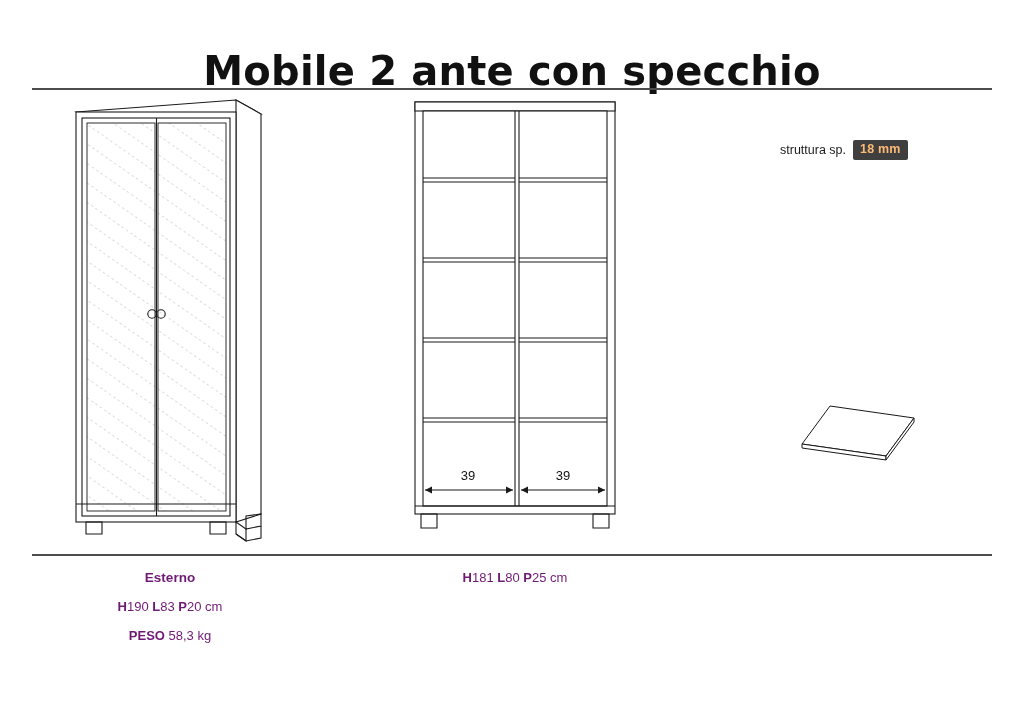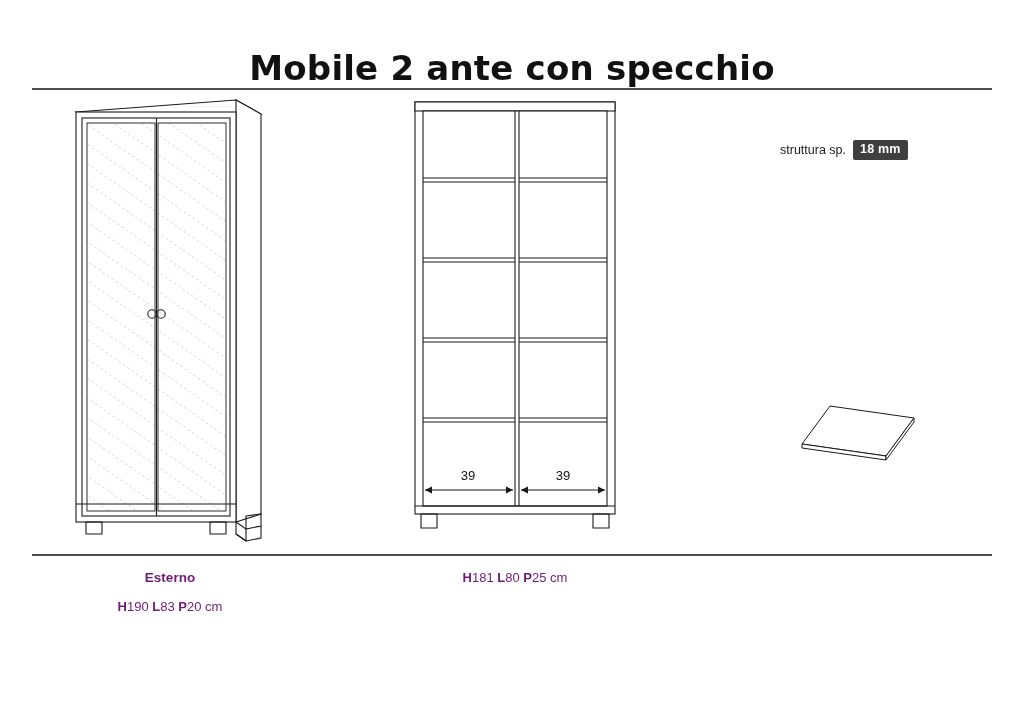--- a/index.html
+++ b/index.html
@@ -21,21 +21,21 @@
     width: 1024px;
     height: 724px;
   }
   
   .title {
     position: absolute;
     left: 0;
     top: 48px;
     width: 1024px;
     text-align: center;
-    font-size: 34px;
+    font-size: 40px;
     font-weight: bold;
     letter-spacing: 0.2px;
     color: #111;
     font-family: "DejaVu Sans", sans-serif;
   }
   
   .rule {
     position: absolute;
     height: 2px;
     background: #4d4d4d;
@@ -73,21 +73,21 @@
     left: 780px;
     top: 140px;
     width: 220px;
     display: flex;
     align-items: center;
     gap: 7px;
   }
   .badge {
     display: inline-block;
     background: #3f3f3f;
-    color: #ffffff;
+    color: #fdba74;
     font-weight: bold;
     font-size: 12.5px;
     padding: 3px 7px 4px 7px;
     border-radius: 2px;
     line-height: 1;
     letter-spacing: 0.2px;
   }
   .info-shelves {
     left: 780px;
     top: 208px;
@@ -160,20 +160,24 @@
   </div>
 
   <div class="caption" style="left:60px; top:568px; width:220px;">
     <span class="head">Esterno</span>
     <span class="dims">
       <b>H</b><span>190</span>
       <b>L</b><span>83</span>
       <b>P</b><span>20</span>
       <span>cm</span>
     </span>
+    <span class="weight">
+      <b>PESO</b>
+      <span>58,3 kg</span>
+    </span>
   </div>
 
   <div class="draw" style="left:395px; top:92px;">
     <svg width="260" height="460" viewBox="0 0 260 460">
       <g fill="none" stroke="#1a1a1a" stroke-width="1.1">
 
         <rect x="20" y="10" width="200" height="412" fill="#ffffff"></rect>
 
         <rect x="20" y="10" width="200" height="9" fill="#ffffff"></rect>
 

